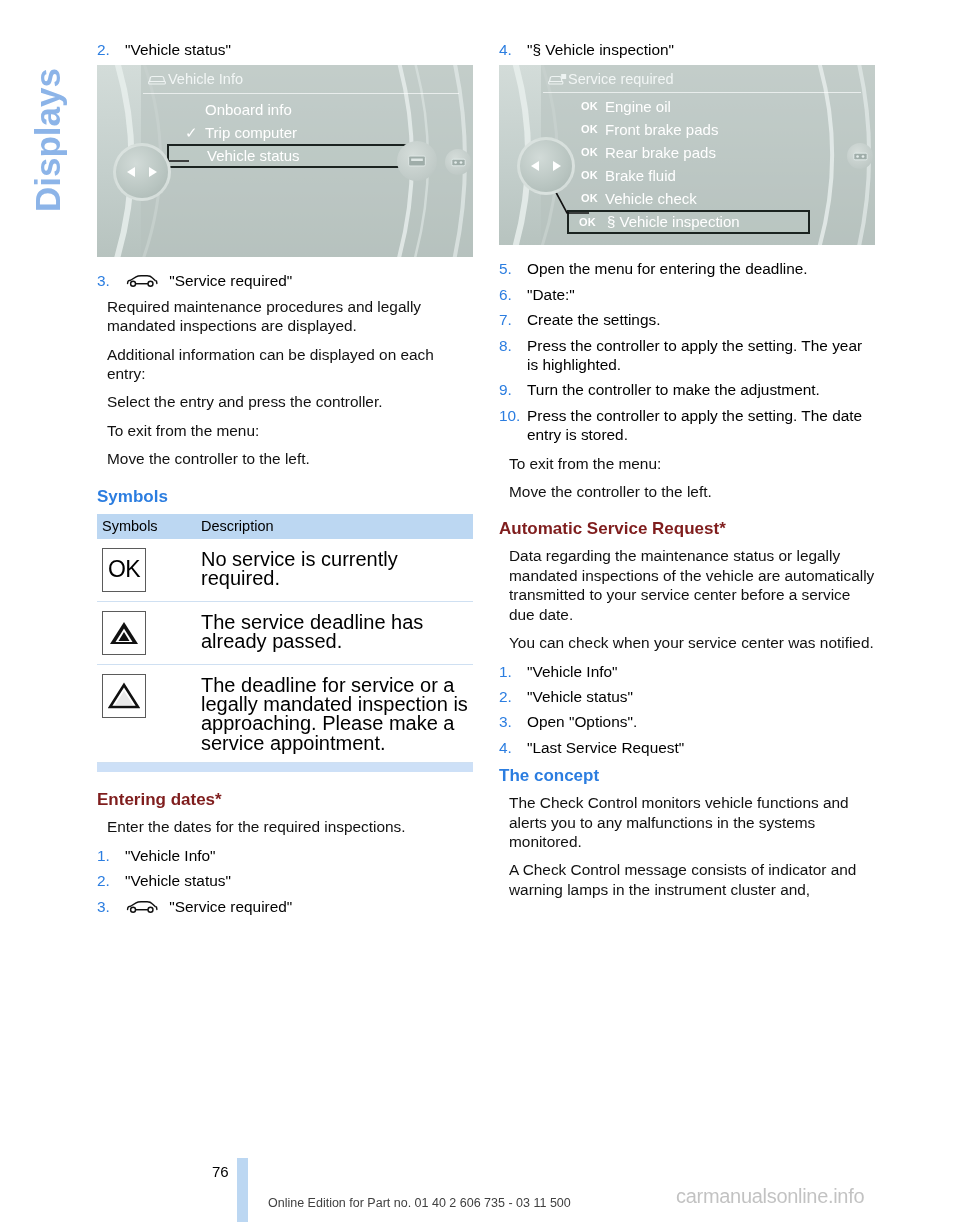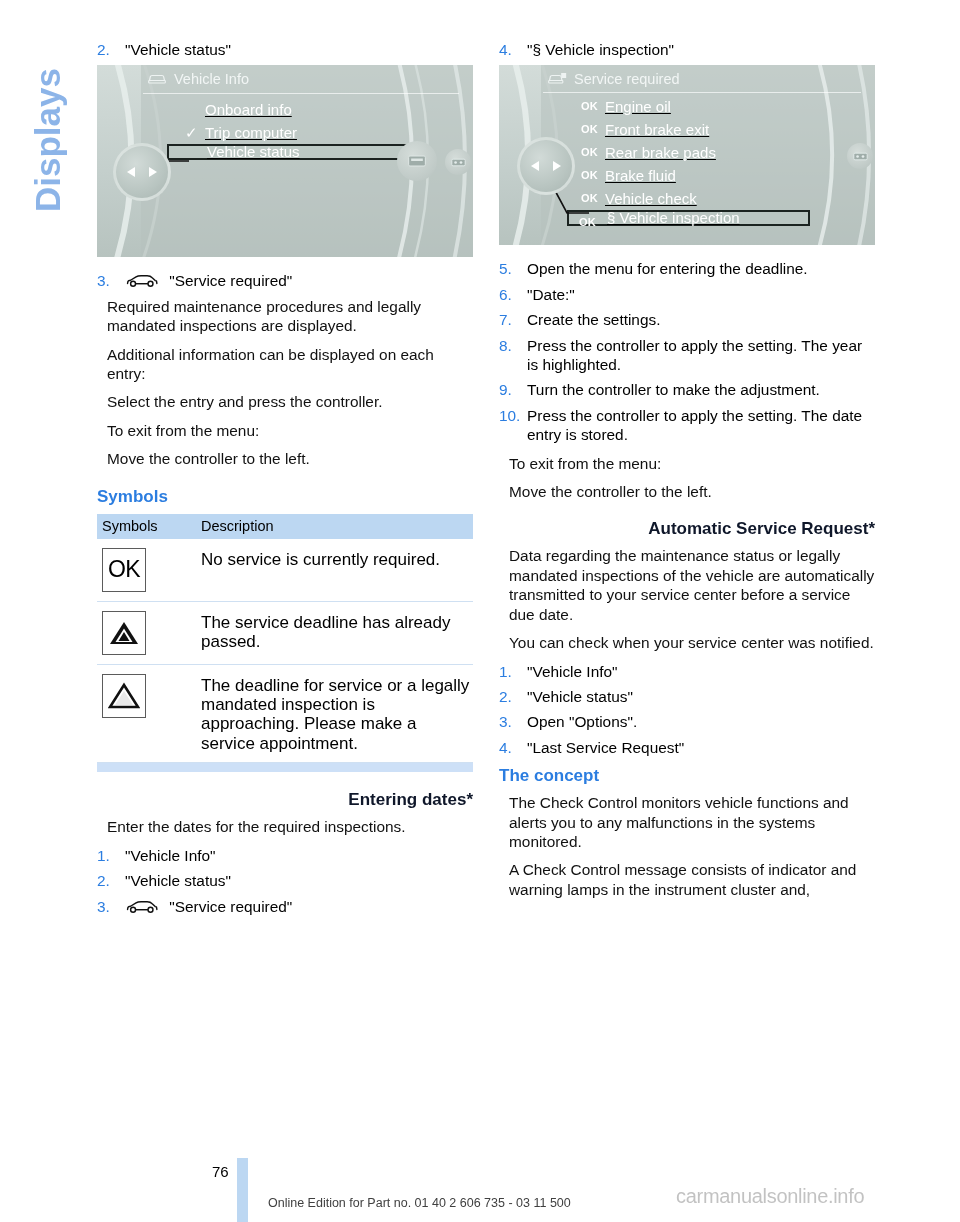--- a/index.html
+++ b/index.html
@@ -56,21 +56,21 @@
     margin: 26px 0 12px 0;
     line-height: 26px;
   }
   .h2 {
     font-size: 17px;
     font-weight: bold;
     color: #2b7de0;
     margin: 18px 0 7px 0;
     line-height: 20px;
   }
-  .h2.dark { color: #0f172a; text-align: right; }
+  .h2.dark { color: #7f1d1d; }
   .link { color: #2b7de0; }
 
   
   .steps { margin: 0 0 9px 0; padding: 0; }
   .step {
     display: flex;
     font-size: 15.4px;
     line-height: 19.4px;
     margin-bottom: 6px;
   }
@@ -97,32 +97,31 @@
     margin: 6px 0 14px 0;
     overflow: hidden;
     background: linear-gradient(180deg,#cfd8d6 0%,#c3cecb 52%,#b9c5c2 100%);
   }
   .cd .arcs { position:absolute; inset:0; }
   .cd .title {
     position: absolute;
     left: 50px; top: 6px;
     font-size: 14.5px;
     color: #f2f6f5;
-    display: flex; gap: 7px;
+    display: flex; align-items: center; gap: 1px;
   }
   .cd .titlerule {
     position: absolute;
     left: 46px; right: 14px; top: 28px;
     height: 1px; background: rgba(255,255,255,0.65);
   }
   .cd .menu {
     position: absolute;
     left: 84px; top: 33px;
     width: 260px;
-    text-decoration: underline;
   }
   .cd .mi {
     font-size: 15px;
     color: #ffffff;
     height: 23px;
     line-height: 23px;
     display: flex; align-items: center;
     padding-left: 24px;
     position: relative;
     white-space: nowrap;
@@ -132,21 +131,21 @@
     font-size: 15px; line-height: 23px; color: #fff;
   }
   .cd .mi .ok {
     position: absolute; left: 0; top: 0;
     font-size: 11px; font-weight: bold; line-height: 23px;
     letter-spacing: .3px;
   }
   .cd .mi.sel {
     border: 2px solid #1b2320;
     background: rgba(190,203,199,0.35);
-    height: 16px; line-height: 20px;
+    height: 24px; line-height: 20px;
     margin-left: -14px;
     padding-left: 38px;
     width: 243px;
   }
   .cd .mi.sel.wide { width: 243px; }
   .cd .mi.sel .ok { left: 10px; line-height:20px; }
 
   
   .knob {
     position: absolute;
@@ -179,21 +178,21 @@
   .tbl .thead .c1 { width: 104px; padding-left: 5px; }
   .tbl .thead .c2 { flex: 1; }
   .tbl .row {
     display: flex;
     border-bottom: 1.5px solid #cfe0f2;
     padding: 9px 0 9px 0;
     min-height: 58px;
   }
   .tbl .row .c1 { width: 104px; padding-left: 5px; }
   .tbl .row .c2 {
-    flex: 1; font-size: 17px; line-height: 19.4px;
+    flex: 1; font-size: 20px; line-height: 19.4px;
     padding-top: 2px;
   }
   .tbl .footbar { height: 9px; background: #cde0f7; }
 
   .symbox {
     width: 44px; height: 44px;
     border: 1.5px solid #5b5b5b;
     background: #fff;
     display: flex; align-items: center; justify-content: center;
     font-size: 23px; letter-spacing: -0.5px;
@@ -433,21 +432,21 @@
     </div>
     <div class="titlerule" style="left:44px;top:27px"></div>
 
     <div class="menu" style="left:82px;top:30px;width:270px">
       <div class="mi">
         <span class="ok">OK</span>
         <span>Engine oil</span>
       </div>
       <div class="mi">
         <span class="ok">OK</span>
-        <span>Front brake exit</span>
+        <span>Front brake pads</span>
       </div>
       <div class="mi">
         <span class="ok">OK</span>
         <span>Rear brake pads</span>
       </div>
       <div class="mi">
         <span class="ok">OK</span>
         <span>Brake fluid</span>
       </div>
       <div class="mi">

